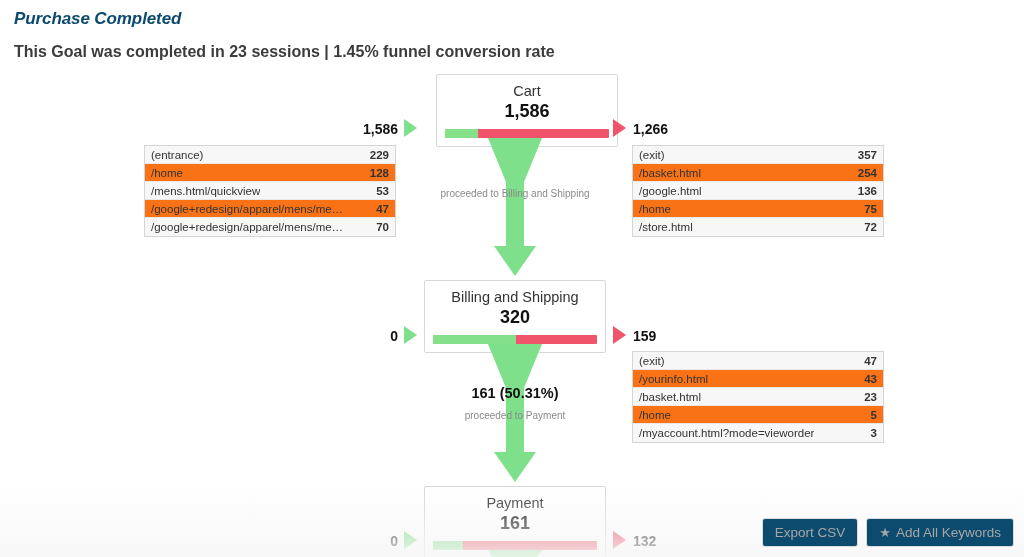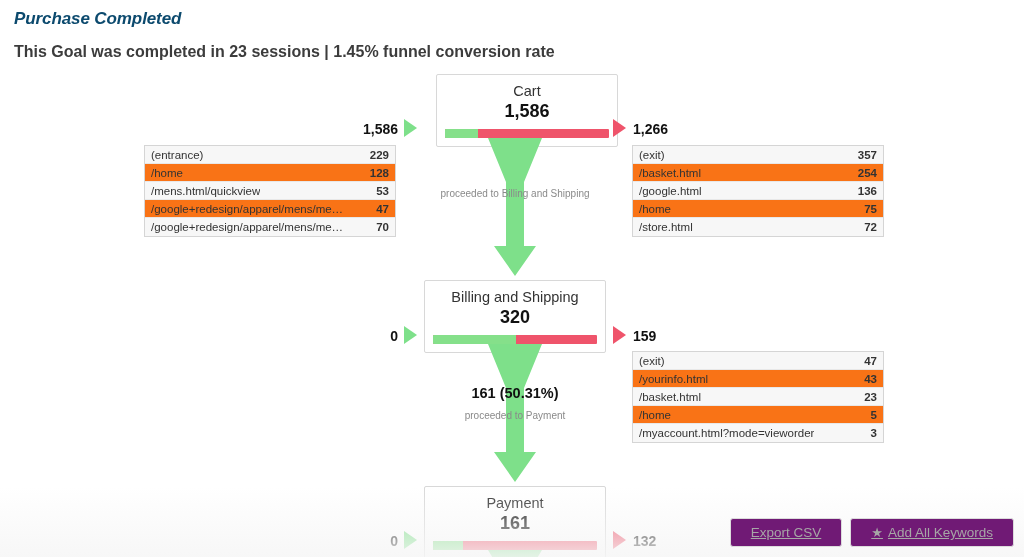--- a/index.html
+++ b/index.html
@@ -166,28 +166,27 @@
     bottom: 10px;
     display: flex;
     gap: 8px;
     align-items: center;
   }
   .btn {
     display: inline-flex;
     align-items: center;
     gap: 5px;
     height: 29px;
-    padding: 0 20px;
-    background: #701a75;
+    padding: 0 12px;
+    background: #0c4a6e;
     border: 1px solid #dcdcdc;
     border-radius: 3px;
     color: #a6a6a6;
     font-size: 13.5px;
     white-space: nowrap;
-    text-decoration: underline;
   }
   .star { font-size: 13px; line-height: 1; color: #a6a6a6; }
 </style>
 </head>
 <body>
 
 <div id="root">
 
   <div class="page-title">Purchase Completed</div>
   <div class="page-subtitle">This Goal was completed in 23 sessions | 1.45% funnel conversion rate</div>

